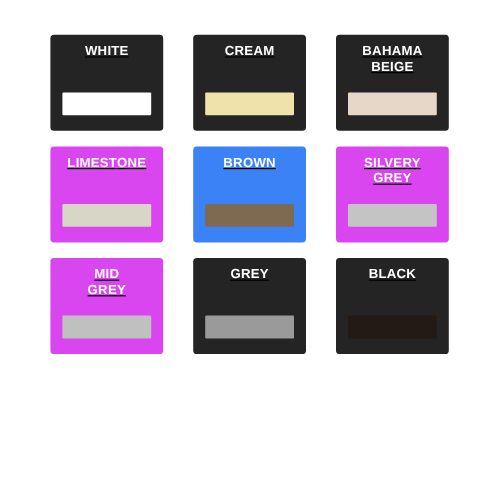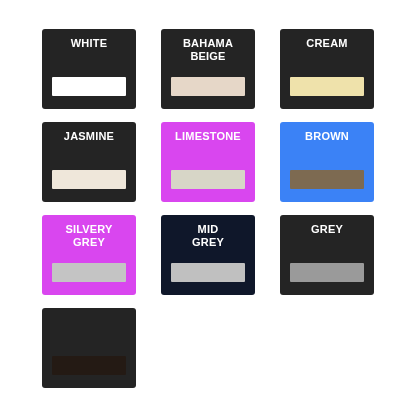--- a/index.html
+++ b/index.html
@@ -34,20 +34,21 @@
     position: relative;
     background: #242424;
     border-radius: 3px;
     box-sizing: border-box;
     display: flex;
     flex-direction: column;
     align-items: center;
     justify-content: flex-start;
     padding: 8px 9px 9px 9px;
     overflow: hidden;
+    text-decoration: underline;
   }
   .swatch-card .card-label {
     color: #ffffff;
     font-size: 11px;
     font-weight: bold;
     line-height: 13px;
     letter-spacing: 0.2px;
     text-align: center;
     text-transform: uppercase;
     white-space: pre-line;
@@ -68,51 +69,48 @@
   }
 </style>
 </head>
 <body>
 
 <div id="swatch-board" style="background: rgb(255, 255, 255);">
     <div class="swatch-card" style="background: rgb(36, 36, 36);">
       <div class="card-label" style="color: rgb(255, 255, 255);">WHITE</div>
       <div class="card-chip" style="background: rgb(255, 255, 255);"></div>
     </div>
+    <div class="swatch-card" style="background: rgb(36, 36, 36);">
+      <div class="card-label" style="color: rgb(255, 255, 255);">CREAM</div>
+      <div class="card-chip" style="background: rgb(239, 226, 171);"></div>
+    </div>
     <div class="swatch-card two-line" style="background: rgb(36, 36, 36);">
       <div class="card-label" style="color: rgb(255, 255, 255);">BAHAMA
 BEIGE</div>
       <div class="card-chip" style="background: rgb(230, 215, 200);"></div>
-    </div>
-    <div class="swatch-card" style="background: rgb(36, 36, 36);">
-      <div class="card-label" style="color: rgb(255, 255, 255);">CREAM</div>
-      <div class="card-chip" style="background: rgb(239, 226, 171);"></div>
-    </div>
-    <div class="swatch-card" style="background: rgb(36, 36, 36);">
-      <div class="card-label" style="color: rgb(255, 255, 255);">JASMINE</div>
-      <div class="card-chip" style="background: rgb(239, 231, 218);"></div>
     </div>
     <div class="swatch-card" style="background: #d946ef;">
       <div class="card-label" style="color: rgb(255, 255, 255);">LIMESTONE</div>
       <div class="card-chip" style="background: rgb(215, 214, 199);"></div>
     </div>
     <div class="swatch-card" style="background: #3b82f6;">
       <div class="card-label" style="color: rgb(255, 255, 255);">BROWN</div>
       <div class="card-chip" style="background: rgb(125, 106, 81);"></div>
     </div>
     <div class="swatch-card two-line" style="background: #d946ef;">
       <div class="card-label" style="color: rgb(255, 255, 255);">SILVERY
 GREY</div>
       <div class="card-chip" style="background: rgb(196, 196, 196);"></div>
     </div>
-    <div class="swatch-card two-line" style="background: #0f172a;">
+    <div class="swatch-card two-line" style="background: #d946ef;">
       <div class="card-label" style="color: rgb(255, 255, 255);">MID
 GREY</div>
       <div class="card-chip" style="background: rgb(192, 192, 192);"></div>
     </div>
     <div class="swatch-card" style="background: rgb(36, 36, 36);">
       <div class="card-label" style="color: rgb(255, 255, 255);">GREY</div>
       <div class="card-chip" style="background: rgb(154, 154, 154);"></div>
     </div>
     <div class="swatch-card" style="background: rgb(36, 36, 36);">
+      <div class="card-label" style="color: rgb(255, 255, 255);">BLACK</div>
       <div class="card-chip" style="background: rgb(36, 26, 20);"></div>
     </div>
   </div>
 
 </body></html>

